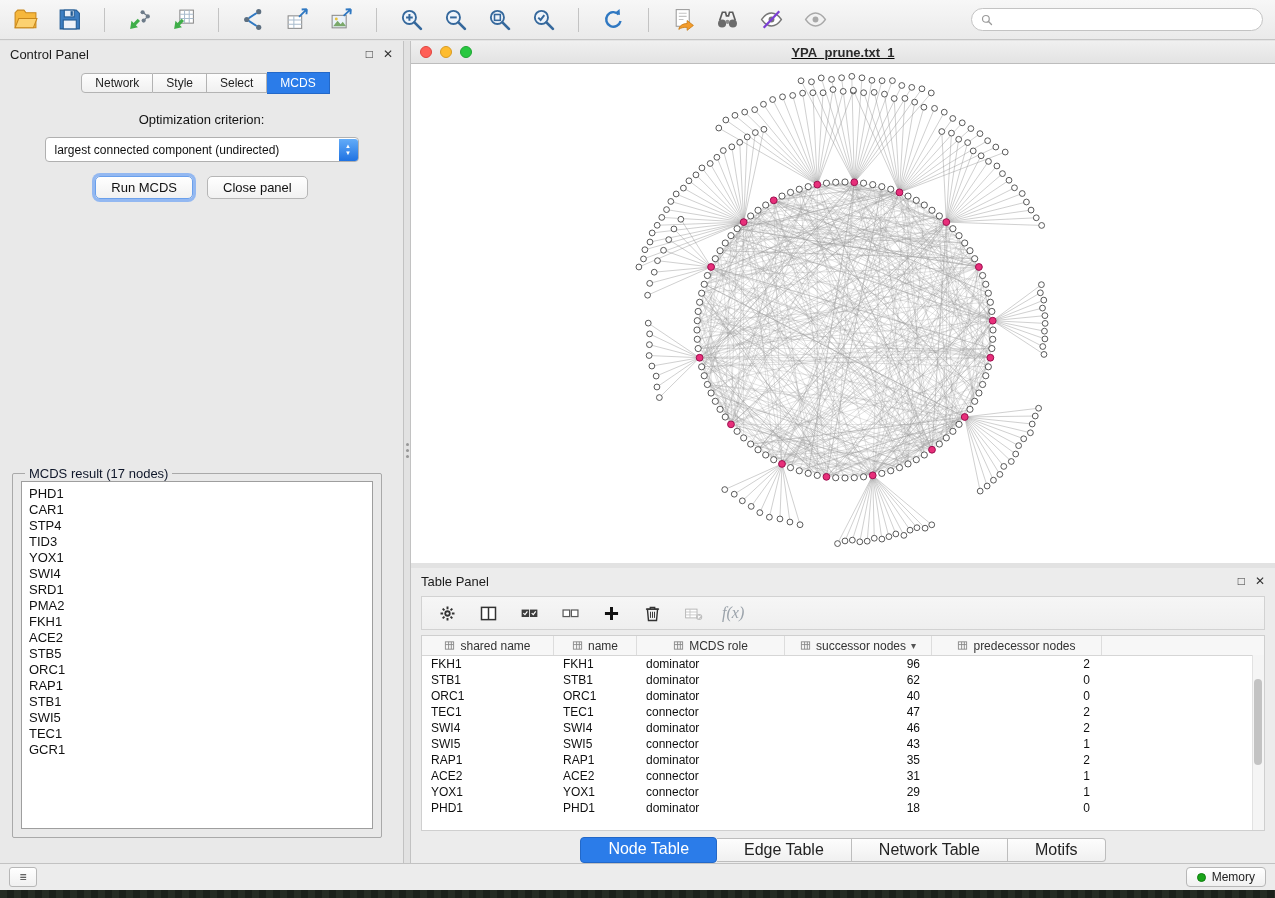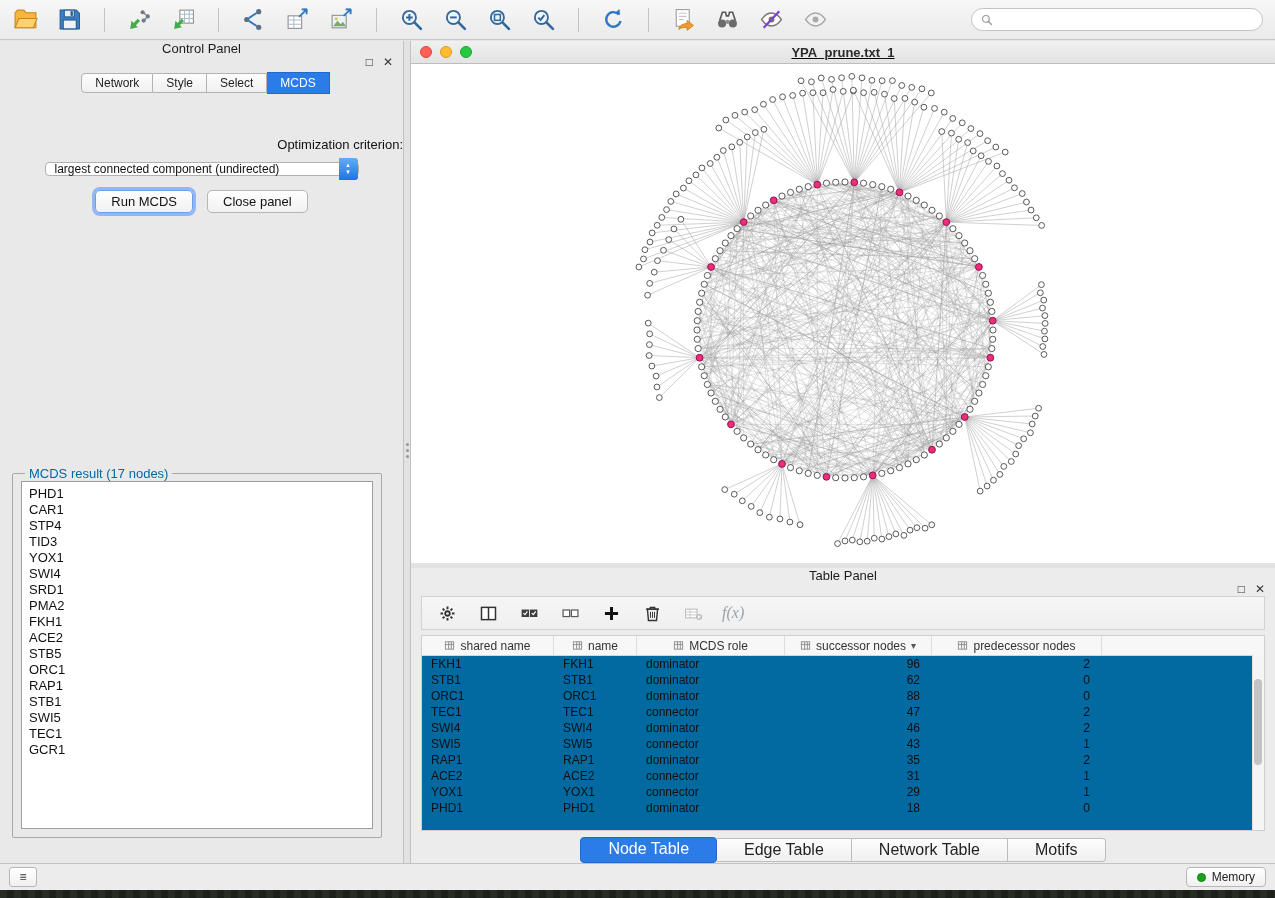--- a/index.html
+++ b/index.html
@@ -12,36 +12,36 @@
   .tb-icons{display:flex;align-items:center;gap:17px;}
   .tb-btn{width:27px;height:27px;display:flex;align-items:center;justify-content:center;cursor:pointer;}
   .tb-btn svg{width:25px;height:25px;}
   .tb-sep{width:1px;height:24px;background:#c3c3c3;margin:0 4px;}
   .search-box{margin-left:auto;width:292px;height:23px;background:#fff;border:1px solid #c3c3c3;border-radius:12px;display:flex;align-items:center;padding:0 9px;gap:6px;box-sizing:border-box;}
   .search-box svg{width:12px;height:12px;flex:0 0 auto;}
   .search-box input{border:none;outline:none;background:transparent;flex:1;font-size:12px;font-family:"Liberation Sans",sans-serif;}
 
   
   .control-panel{position:absolute;left:0;top:41px;width:404px;height:822px;background:#e9e9e9;border-right:1px solid #c2c2c2;box-sizing:border-box;}
-  .panel-header{height:26px;display:flex;align-items:center;padding:0 10px;font-size:13px;color:#1c1c1c;flex-direction:column;}
+  .panel-header{height:26px;display:flex;align-items:center;padding:0 10px;font-size:13px;color:#1c1c1c;}
   .panel-header .ph-btns{margin-left:auto;display:flex;gap:10px;color:#333;}
   .ph-btn{font-size:12px;cursor:pointer;line-height:12px;}
   .cp-tabs{display:flex;justify-content:center;margin-top:6px;height:20px;}
   .cp-tab{padding:2px 13px;font-size:12px;color:#222;background:linear-gradient(#fdfdfd,#f0f0f0);border:1px solid #b3b3b3;border-left:none;display:flex;align-items:center;cursor:pointer;}
   .cp-tab:first-child{border-left:1px solid #b3b3b3;border-radius:4px 0 0 4px;margin-left:8px;}
   .cp-tab:last-child{border-radius:0 4px 4px 0;}
   .cp-tab.active{background:#2b7ce9;color:#fff;border-color:#2368c8;border-radius:0;margin:-1px 0;}
-  .opt-label{margin-top:44px;text-align:right;font-size:13px;color:#111;}
-  .dropdown{margin:10px auto 0;width:314px;height:14px;background:#fff;border:1px solid #b0b0b0;border-radius:4px;display:flex;align-items:center;padding-left:9px;box-sizing:border-box;font-size:12px;color:#111;cursor:pointer;position:relative;gap:10px;}
+  .opt-label{margin-top:19px;text-align:center;font-size:13px;color:#111;}
+  .dropdown{margin:10px auto 0;width:314px;height:25px;background:#fff;border:1px solid #b0b0b0;border-radius:4px;display:flex;align-items:center;padding-left:9px;box-sizing:border-box;font-size:12px;color:#111;cursor:pointer;position:relative;gap:10px;}
   .dd-stepper{margin-left:auto;width:19px;height:22px;background:linear-gradient(#63acf8,#1f72e2);border-radius:0 3px 3px 0;color:#fff;font-size:6px;line-height:7px;display:flex;flex-direction:column;align-items:center;justify-content:center;}
   .btn-row{display:flex;justify-content:center;gap:14px;margin-top:14px;}
   .mac-btn{font-family:"Liberation Sans",sans-serif;font-size:13px;color:#111;background:linear-gradient(#ffffff,#f1f1f1);border:1px solid #b6b6b6;border-radius:5px;padding:3px 15px;cursor:pointer;}
   .mac-btn.focus-ring{box-shadow:0 0 0 3px rgba(77,143,247,.55);border-color:#6aa0ec;}
   .result-box{position:absolute;left:12px;top:425px;width:370px;height:372px;border:1px solid #a9a9a9;border-radius:2px;margin:0;padding:0 8px 8px 8px;box-sizing:border-box;}
-  .result-box legend{font-size:13px;color:#0369a1;padding:0 4px;margin-left:4px;margin-top:18px;}
+  .result-box legend{font-size:13px;color:#0f172a;padding:0 4px;margin-left:4px;margin-top:18px;}
   .result-list{background:#fff;border:1px solid #9e9e9e;height:100%;box-sizing:border-box;overflow:hidden;padding:4px 0 0 7px;}
   .result-item{font-size:13px;line-height:16px;color:#111;}
 
   
   .v-splitter{position:absolute;left:404px;top:41px;width:7px;height:822px;background:#e2e2e2;border-right:1px solid #c2c2c2;box-sizing:border-box;cursor:col-resize;}
   .v-splitter::after{content:'';position:absolute;left:2px;top:402px;width:3px;height:3px;border-radius:50%;background:#979797;box-shadow:0 6px 0 #979797,0 12px 0 #979797;}
   .h-splitter{position:absolute;left:411px;top:563px;right:0;height:5px;background:#e2e2e2;cursor:row-resize;}
 
   
   .network-window{position:absolute;left:411px;top:41px;width:864px;height:522px;background:#fff;box-sizing:border-box;text-decoration:underline;}
@@ -53,21 +53,21 @@
   .tl.green{background:#28c840;border:1px solid #1ea433;box-sizing:border-box;}
   .net-title{font-size:13px;font-weight:bold;color:#2b2b2b;}
   #network-svg{display:block;width:864px;height:499px;background:#fff;}
 
   
   .table-panel{position:absolute;left:411px;top:568px;width:864px;height:295px;background:#ececec;box-sizing:border-box;}
   .tp-toolbar{margin:2px 10px 0 10px;height:34px;background:linear-gradient(#f6f6f6,#efefef);border:1px solid #d2d2d2;display:flex;align-items:center;gap:17px;padding:0 13px;box-sizing:border-box;}
   .tp-btn{width:24px;height:24px;display:flex;align-items:center;justify-content:center;cursor:pointer;}
   .tp-btn svg{width:21px;height:21px;}
   .fx-label{font-size:16px;font-style:italic;color:#9aa2aa;font-family:"Liberation Serif",serif;cursor:pointer;}
-  .tbl-wrap{margin:5px 10px 0 10px;height:196px;background:#0369a1;border:1px solid #cfcfcf;position:relative;overflow:hidden;box-sizing:border-box;}
+  .tbl-wrap{margin:5px 10px 0 10px;height:196px;background:#ffffff;border:1px solid #cfcfcf;position:relative;overflow:hidden;box-sizing:border-box;}
   .tbl-head{display:flex;height:19px;background:#f7f7f7;border-bottom:1px solid #d6d6d6;}
   .th{display:flex;align-items:center;justify-content:center;gap:5px;font-size:12px;color:#333;border-right:1px solid #ddd;box-sizing:border-box;cursor:pointer;}
   .th .chev{font-size:10px;color:#555;}
   .th.filler{flex:1;border-right:none;}
   .tbl-row{display:flex;height:16px;align-items:center;}
   .td{font-size:12px;color:#101010;box-sizing:border-box;padding-left:9px;overflow:hidden;white-space:nowrap;}
   .td.num{text-align:right;padding-left:0;padding-right:12px;}
   .tbl-scroll{position:absolute;right:0;top:19px;bottom:0;width:11px;background:#f5f5f5;border-left:1px solid #e2e2e2;}
   .tbl-thumb{position:absolute;left:1px;top:24px;width:8px;height:86px;background:#c3c3c3;border-radius:4px;cursor:grab;}
   .tp-tabs{display:flex;justify-content:center;margin-top:7px;}
@@ -1257,21 +1257,21 @@
               <div class="td" style="width: 132px;">STB1</div>
               <div class="td" style="width: 83px;">STB1</div>
               <div class="td" style="width: 148px;">dominator</div>
               <div class="td num" style="width: 147px;">62</div>
               <div class="td num" style="width: 170px;">0</div>
             </div>
             <div class="tbl-row">
               <div class="td" style="width: 132px;">ORC1</div>
               <div class="td" style="width: 83px;">ORC1</div>
               <div class="td" style="width: 148px;">dominator</div>
-              <div class="td num" style="width: 147px;">88</div>
+              <div class="td num" style="width: 147px;">40</div>
               <div class="td num" style="width: 170px;">0</div>
             </div>
             <div class="tbl-row">
               <div class="td" style="width: 132px;">TEC1</div>
               <div class="td" style="width: 83px;">TEC1</div>
               <div class="td" style="width: 148px;">connector</div>
               <div class="td num" style="width: 147px;">47</div>
               <div class="td num" style="width: 170px;">2</div>
             </div>
             <div class="tbl-row">

